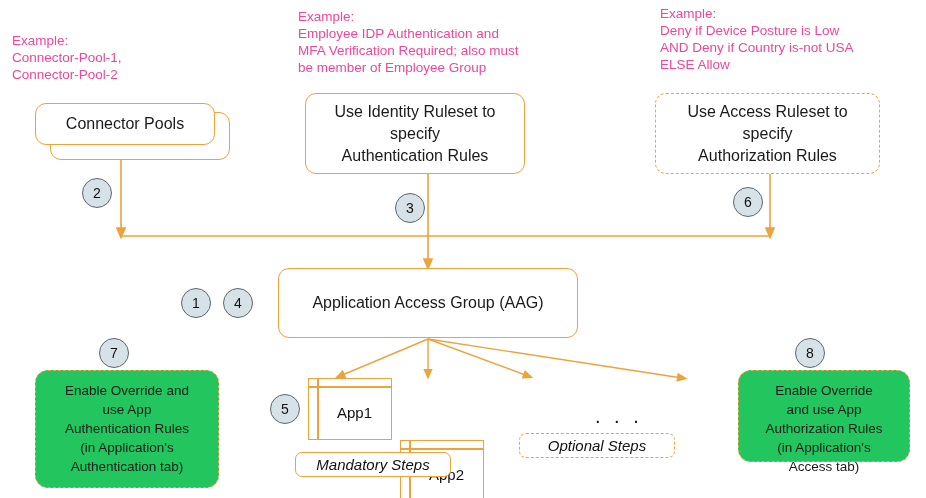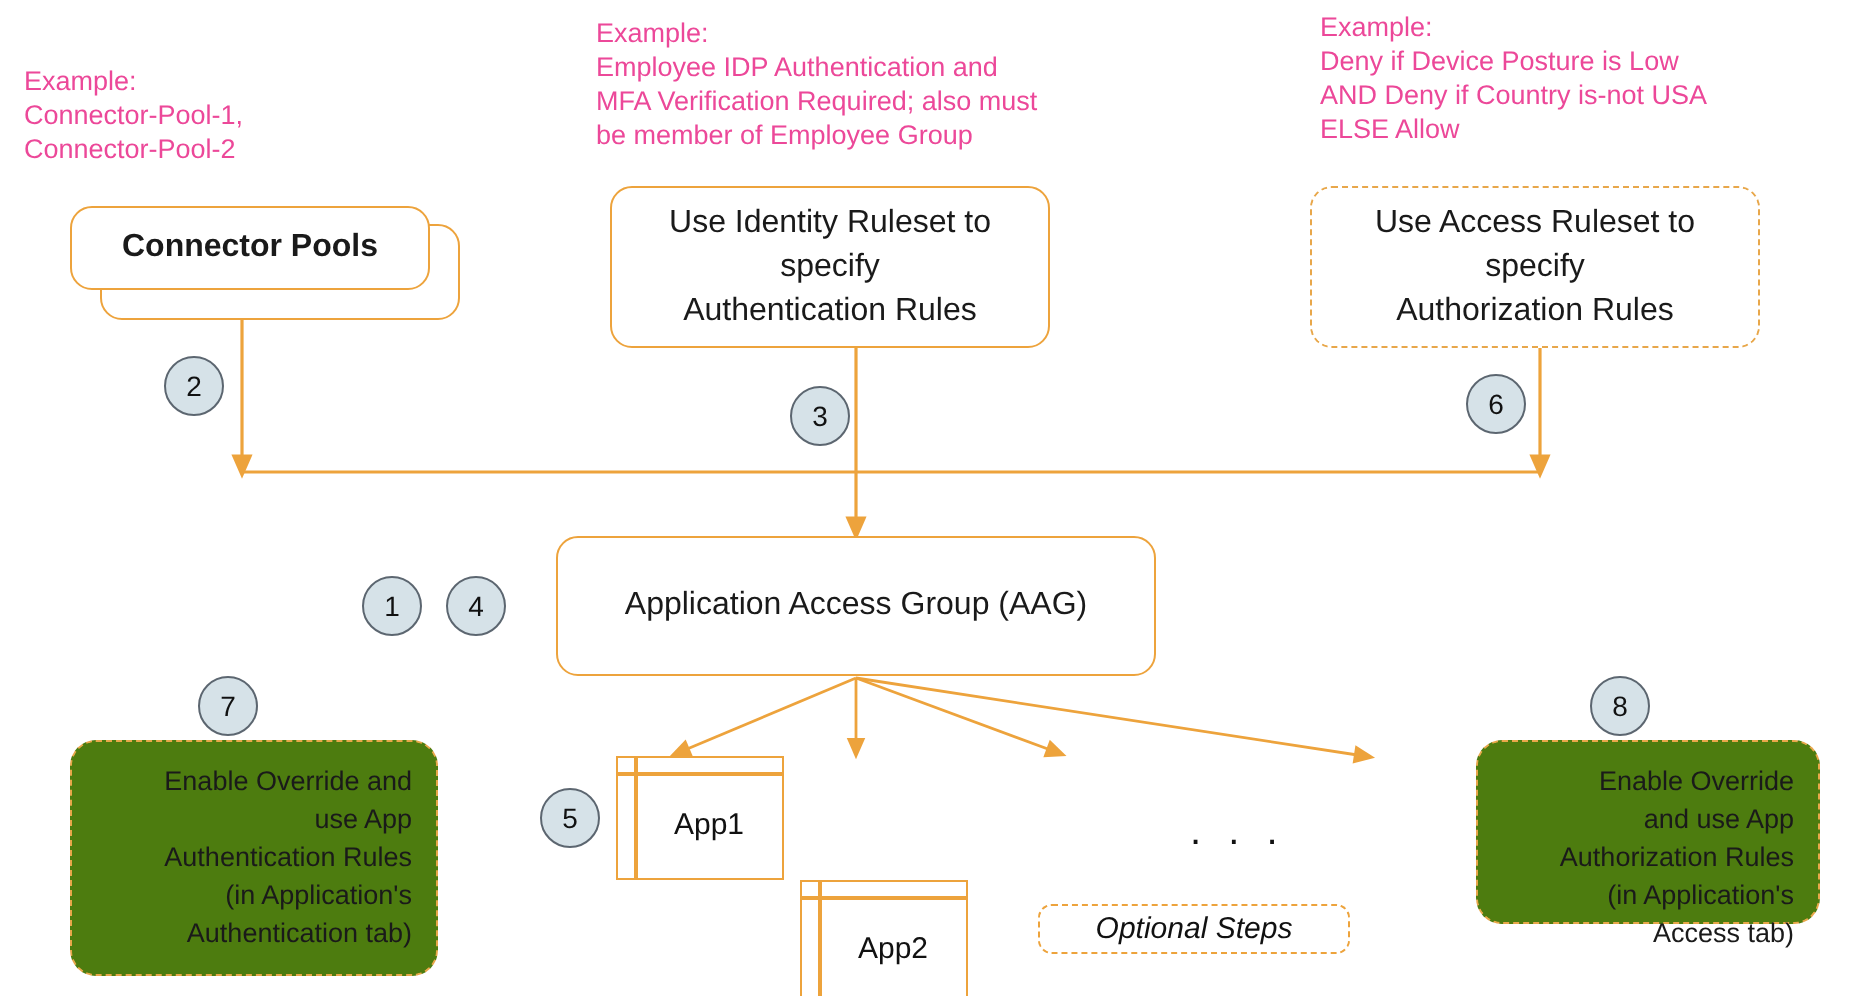--- a/index.html
+++ b/index.html
@@ -120,27 +120,27 @@
     font-size: 15px;
     color: #111111;
   }
   .pill.dashed { border-style: dashed; }
 
   
   .note {
     box-sizing: border-box;
     border: 1.6px dashed #e8a74a;
     border-radius: 13px;
-    background: #4d7c0f;
+    background: #22c55e;
     font-size: 13.5px;
     line-height: 19px;
     color: #1a1a1a;
     padding: 10px 12px;
     white-space: pre-line;
-    text-align: right;
+    text-align: center;
   }
 
   svg.wires {
     position: absolute;
     left: 0; top: 0;
     width: 926px;
     height: 498px;
     pointer-events: none;
   }
 </style>
@@ -178,21 +178,21 @@
 Employee IDP Authentication and
 MFA Verification Required; also must
 be member of Employee Group</div>
 
   <div class="abs example-text" style="left:660px; top:5px; width:262px;">Example:
 Deny if Device Posture is Low
 AND Deny if Country is-not USA
 ELSE Allow</div>
 
   <div class="abs stack-back" style="left:50px; top:112px; width:180px; height:48px;"></div>
-  <div class="abs rbox" style="left:35px; top:103px; width:180px; height:42px; font-size:16px;font-weight:bold;">Connector Pools</div>
+  <div class="abs rbox" style="left:35px; top:103px; width:180px; height:42px; font-size:16px;">Connector Pools</div>
 
   <div class="abs rbox" style="left:305px; top:93px; width:220px; height:81px; font-size:16px; line-height:22px; white-space:pre-line;">Use Identity  Ruleset to
 specify
 Authentication Rules</div>
 
   <div class="abs rbox dashed" style="left:655px; top:93px; width:225px; height:81px; font-size:16px; line-height:22px; white-space:pre-line;">Use Access  Ruleset to
 specify
 Authorization Rules</div>
 
   <div class="abs rbox" style="left:278px; top:268px; width:300px; height:70px; font-size:16px;">Application Access Group (AAG)</div>
@@ -216,22 +216,23 @@
   </div>
 
   <div class="abs appbox" style="left:400px; top:378px;">
     <span class="titlebar"></span>
     <span class="sidebar"></span>
     <span class="applabel">App2</span>
   </div>
 
   <div class="abs ellipsis" style="left:595px; top:405px;">. . .</div>
 
-
-  <div class="abs pill dashed" style="left:519px; top:452px; width:156px; height:25px;text-align:center;">Optional Steps</div>
+  <div class="abs pill" style="left:295px; top:452px; width:156px; height:25px;">Mandatory Steps</div>
+
+  <div class="abs pill dashed" style="left:519px; top:433px; width:156px; height:25px;text-align:center;">Optional Steps</div>
 
   <div class="abs note" style="left:35px; top:370px; width:184px; height:118px;">Enable Override and
 use App
 Authentication Rules
 (in Application's
 Authentication tab)</div>
 
   <div class="abs note" style="left:738px; top:370px; width:172px; height:92px;">Enable Override
 and use App
 Authorization Rules

